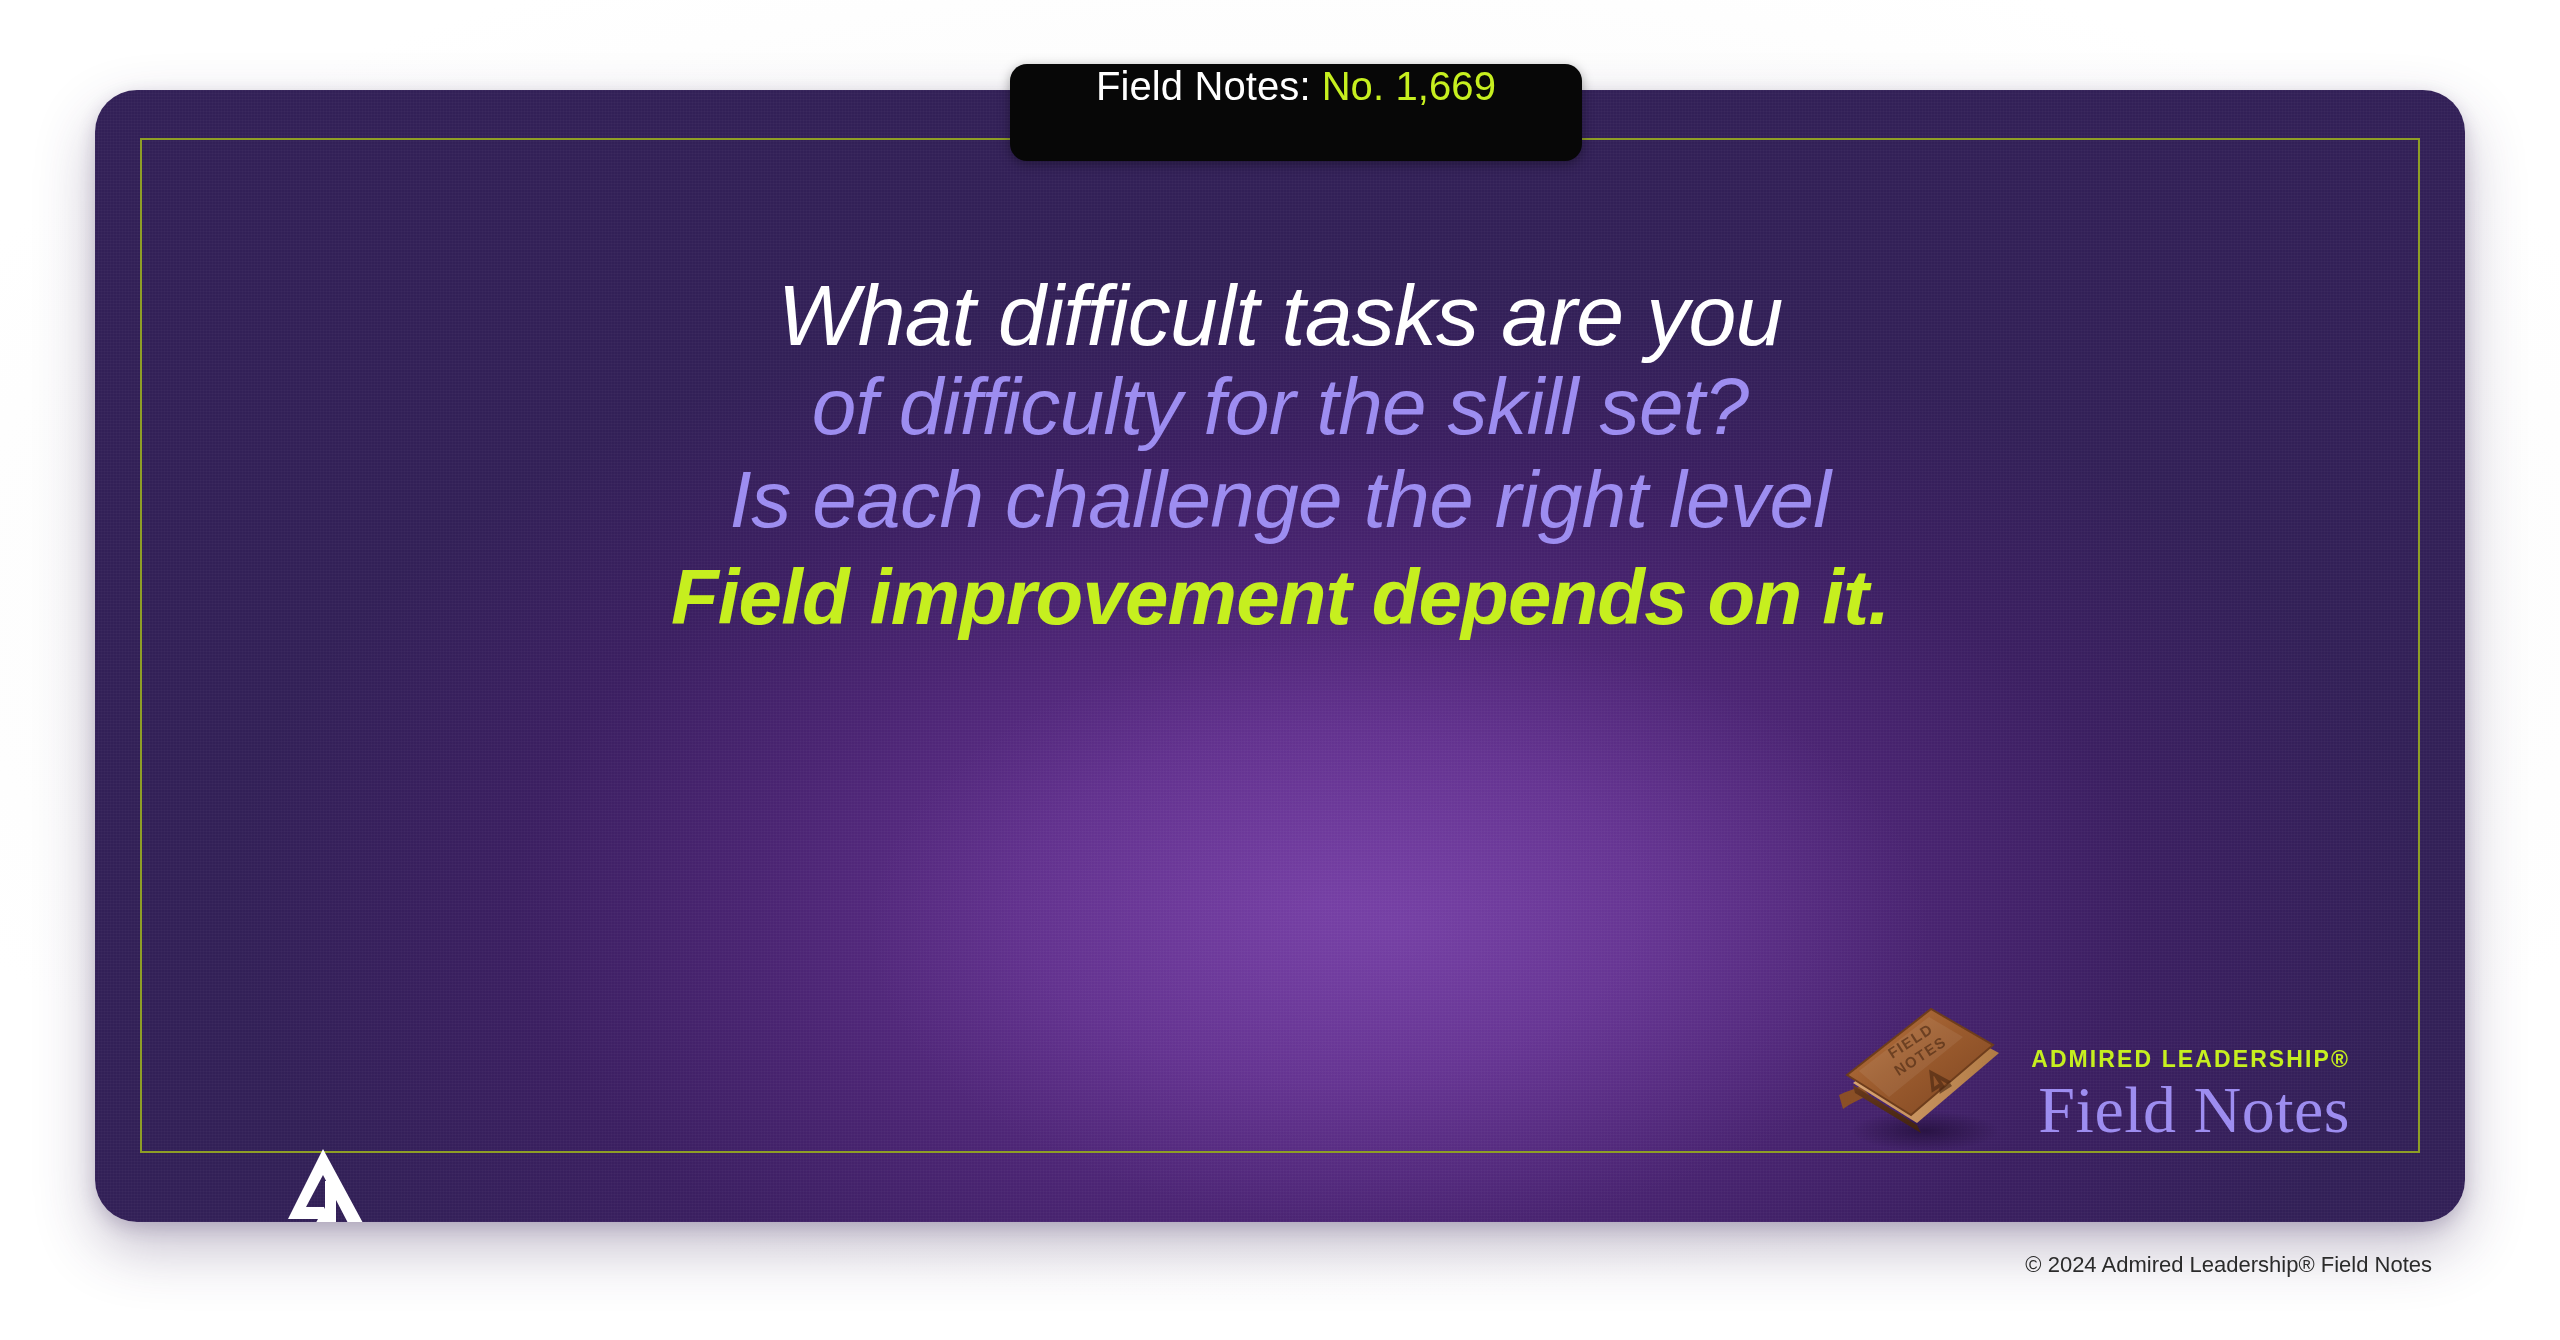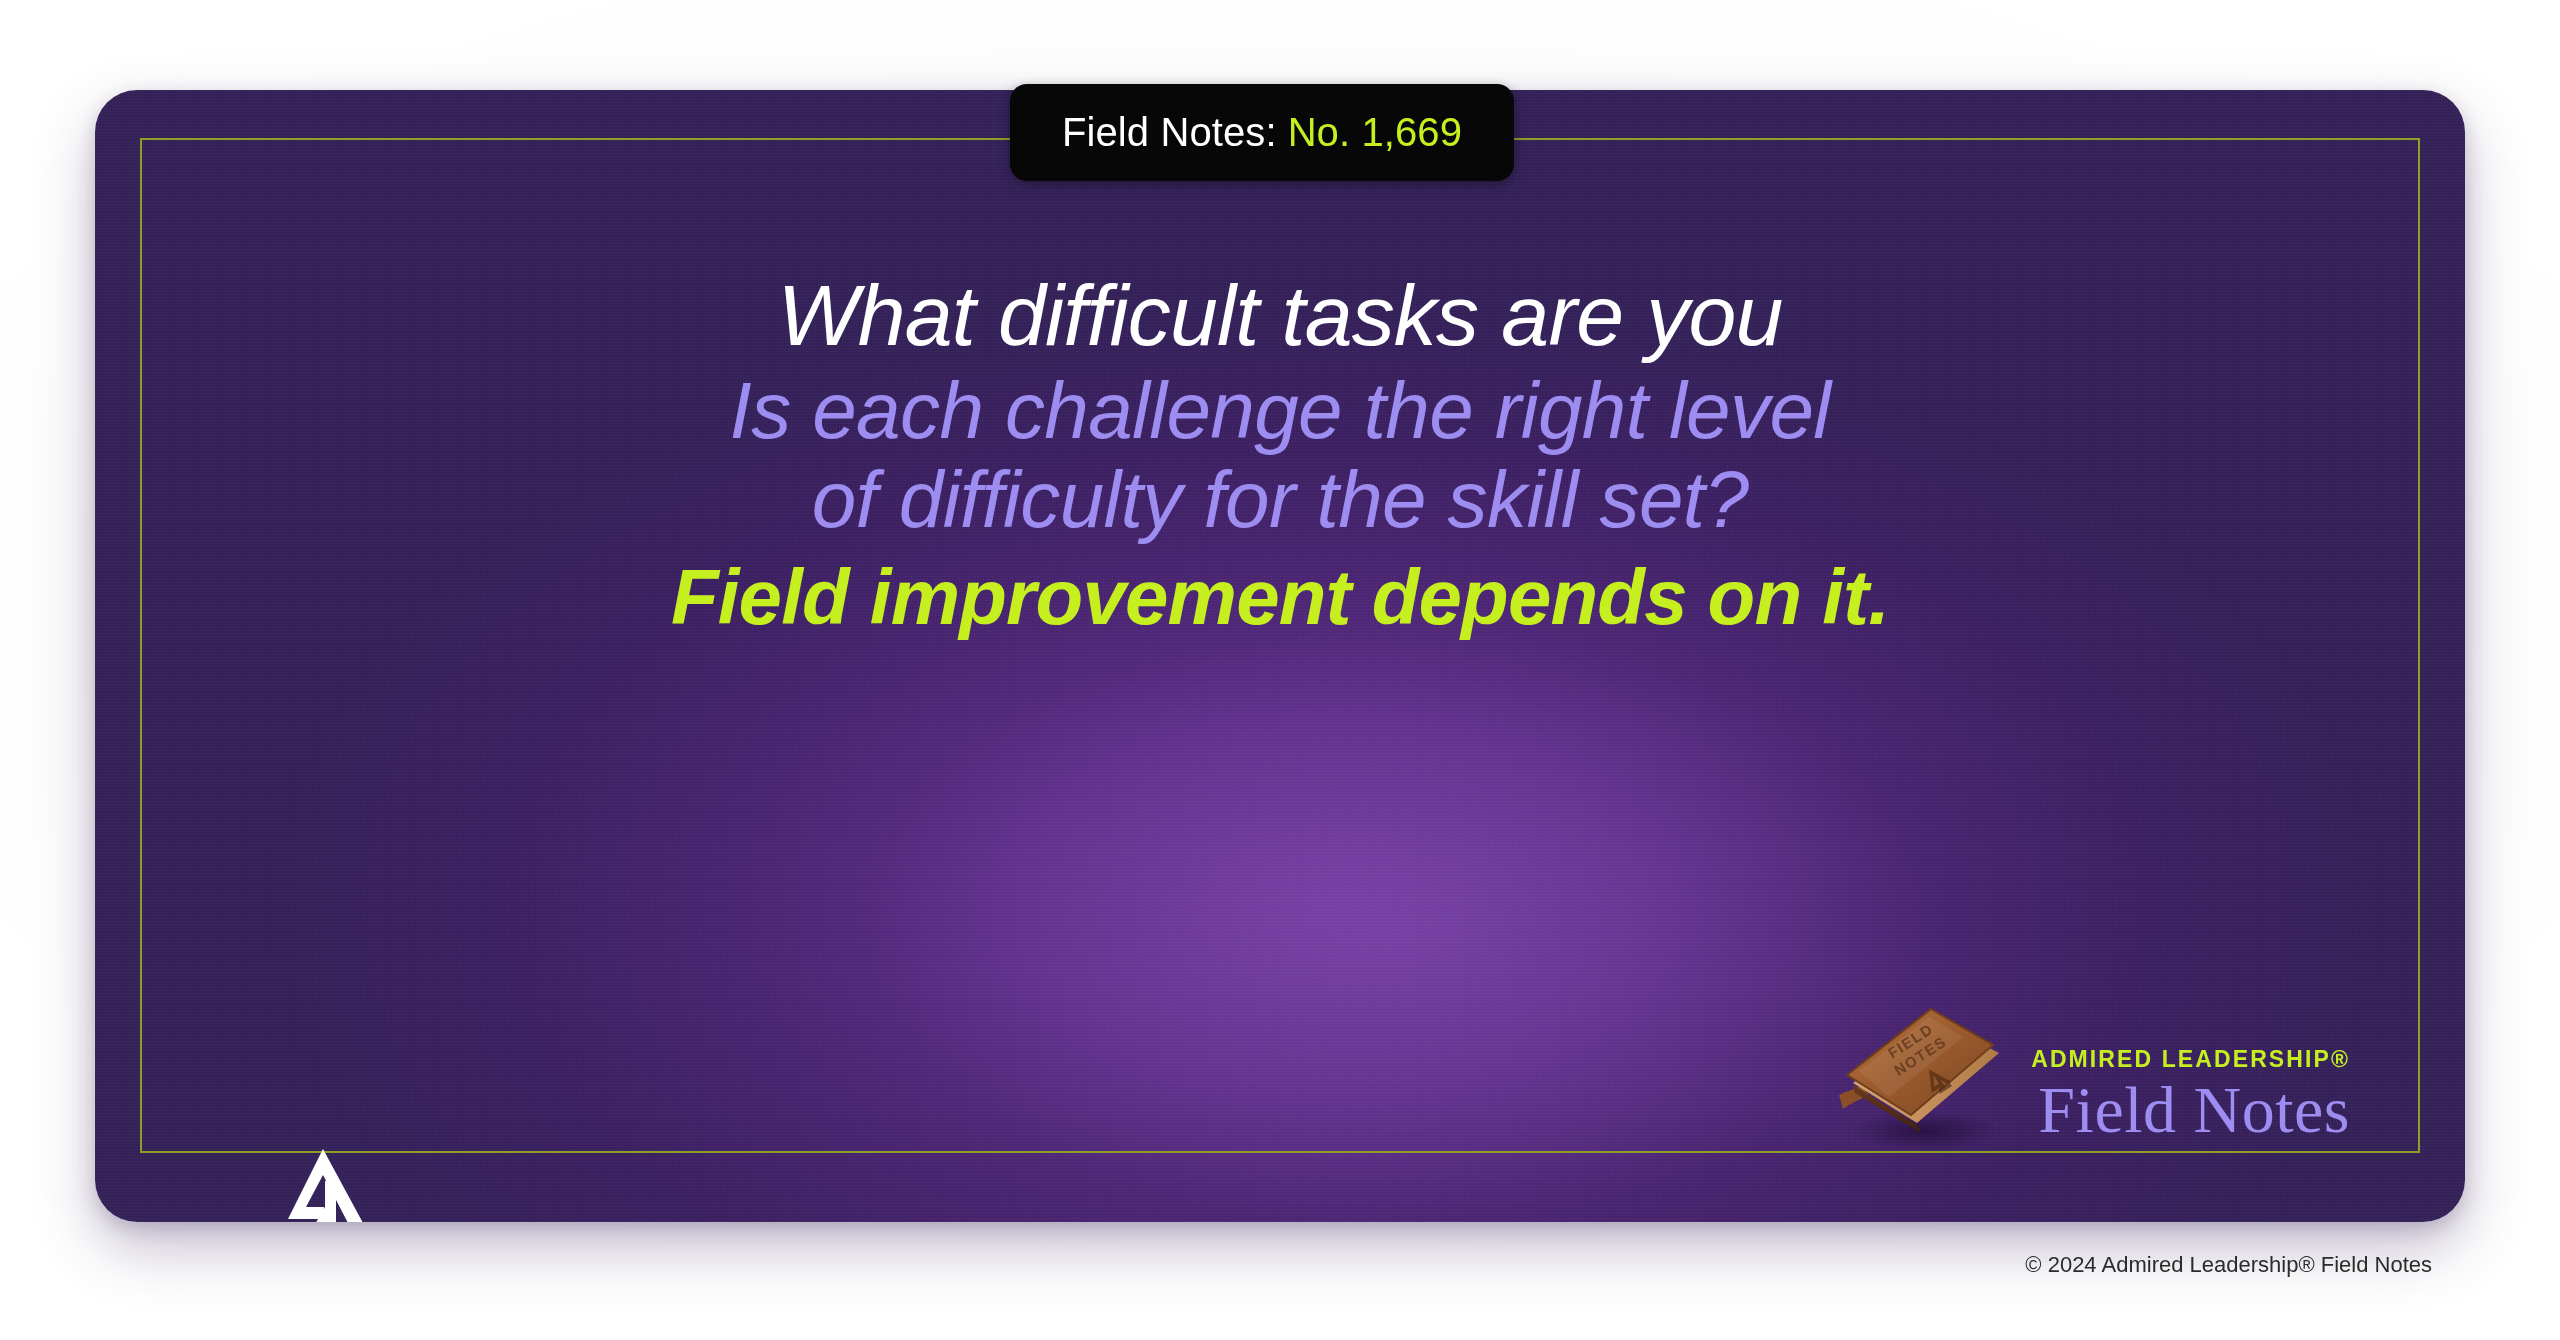--- a/index.html
+++ b/index.html
@@ -46,25 +46,25 @@
     position:absolute;
     left:45px; top:48px;
     width:2280px; height:1015px;
     border:2px solid #8e9e26;
     pointer-events:none;
   }
 
   
   .badge {
     position:absolute;
-    left:1010px; top:84px;
-    width:504px; height:97px;
+    left:1010px; top:64px;
+    width:572px; height:97px;
     background:#070707;
     border-radius:17px;
-    display:flex; align-items:center; justify-content:center;
+    display:flex; align-items:flex-start; justify-content:center;
     gap:0;
     z-index:20;
     box-shadow:0 3px 12px rgba(0,0,0,0.35);
   }
   .badge-label {
     color:#ffffff;
     font-size:40px;
     letter-spacing:0.1px;
     white-space:nowrap;
   }
@@ -239,20 +239,20 @@
     </div>
   </div>
 
   <div class="badge">
     <span class="badge-label">Field Notes:</span>
     <span class="badge-number">No. 1,669</span>
   </div>
 
   <div class="quote">
     <span class="q-line q-white">What difficult tasks are you</span>
+    <span class="q-line q-purple sp-c">of difficulty for the skill set?</span>
     <span class="q-line q-purple sp-b">Is each challenge the right level</span>
-    <span class="q-line q-purple sp-c">of difficulty for the skill set?</span>
     <span class="q-line q-green sp-d">Field improvement depends on it.</span>
   </div>
 
   <div class="footer">© 2024 Admired Leadership® Field Notes</div>
 
 </div>
 
 </body></html>

